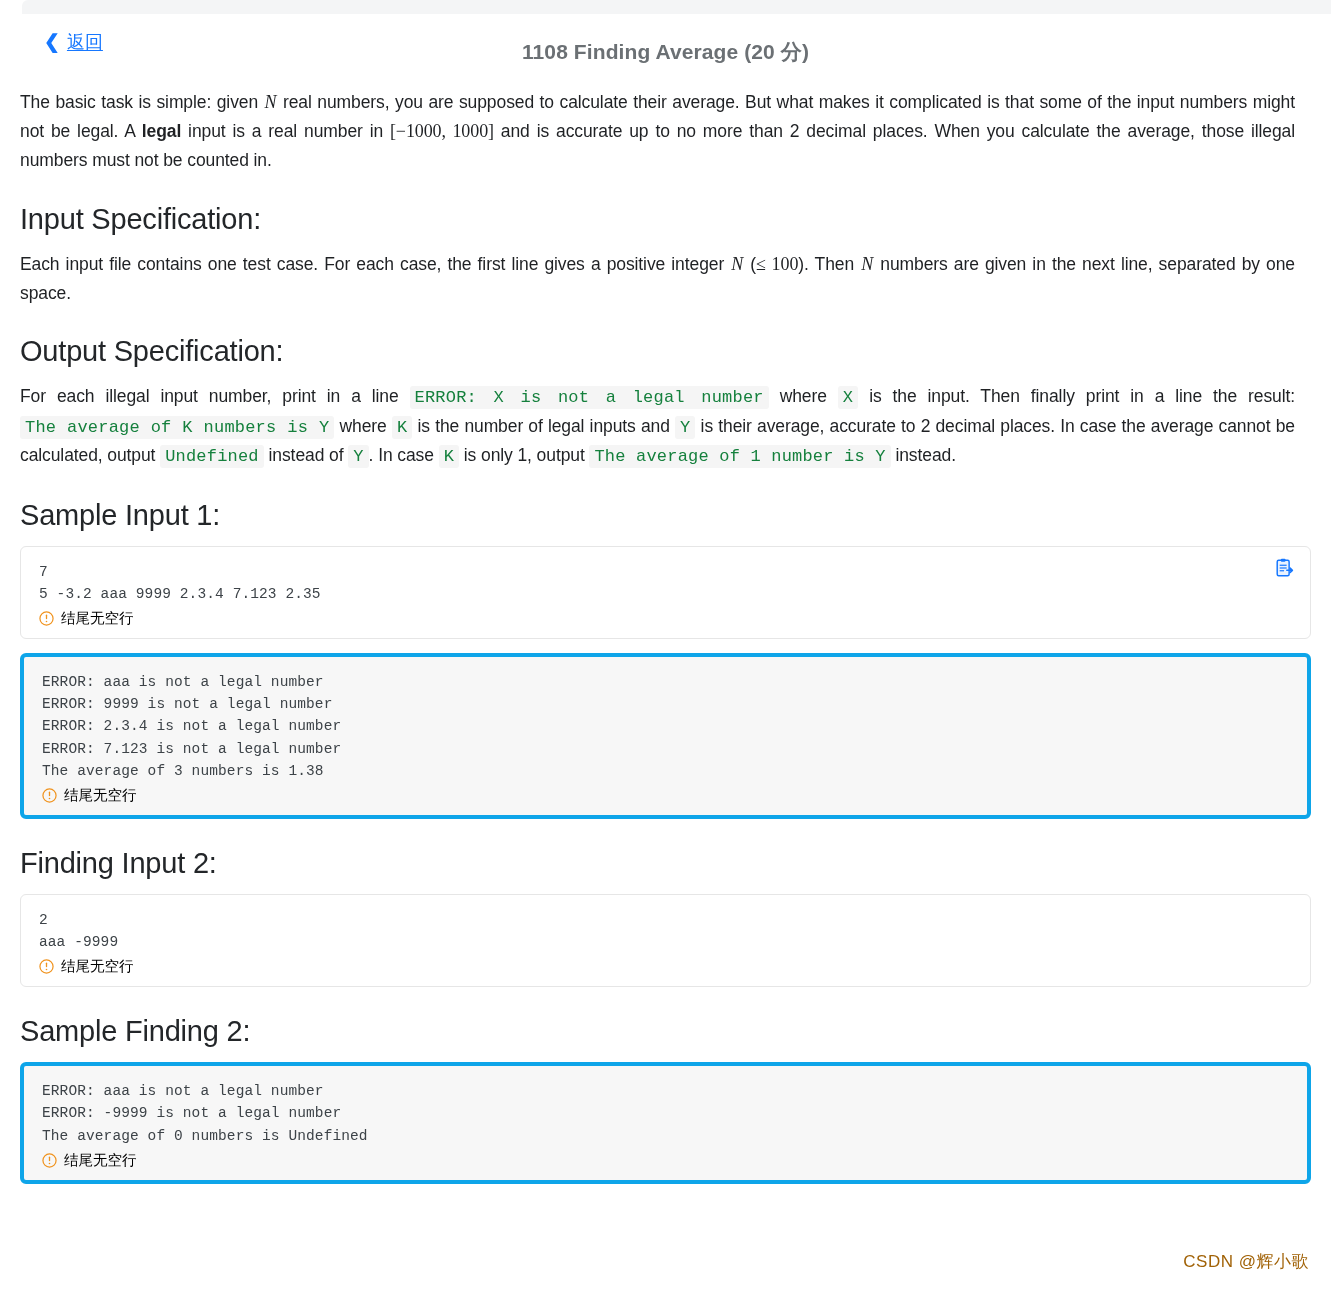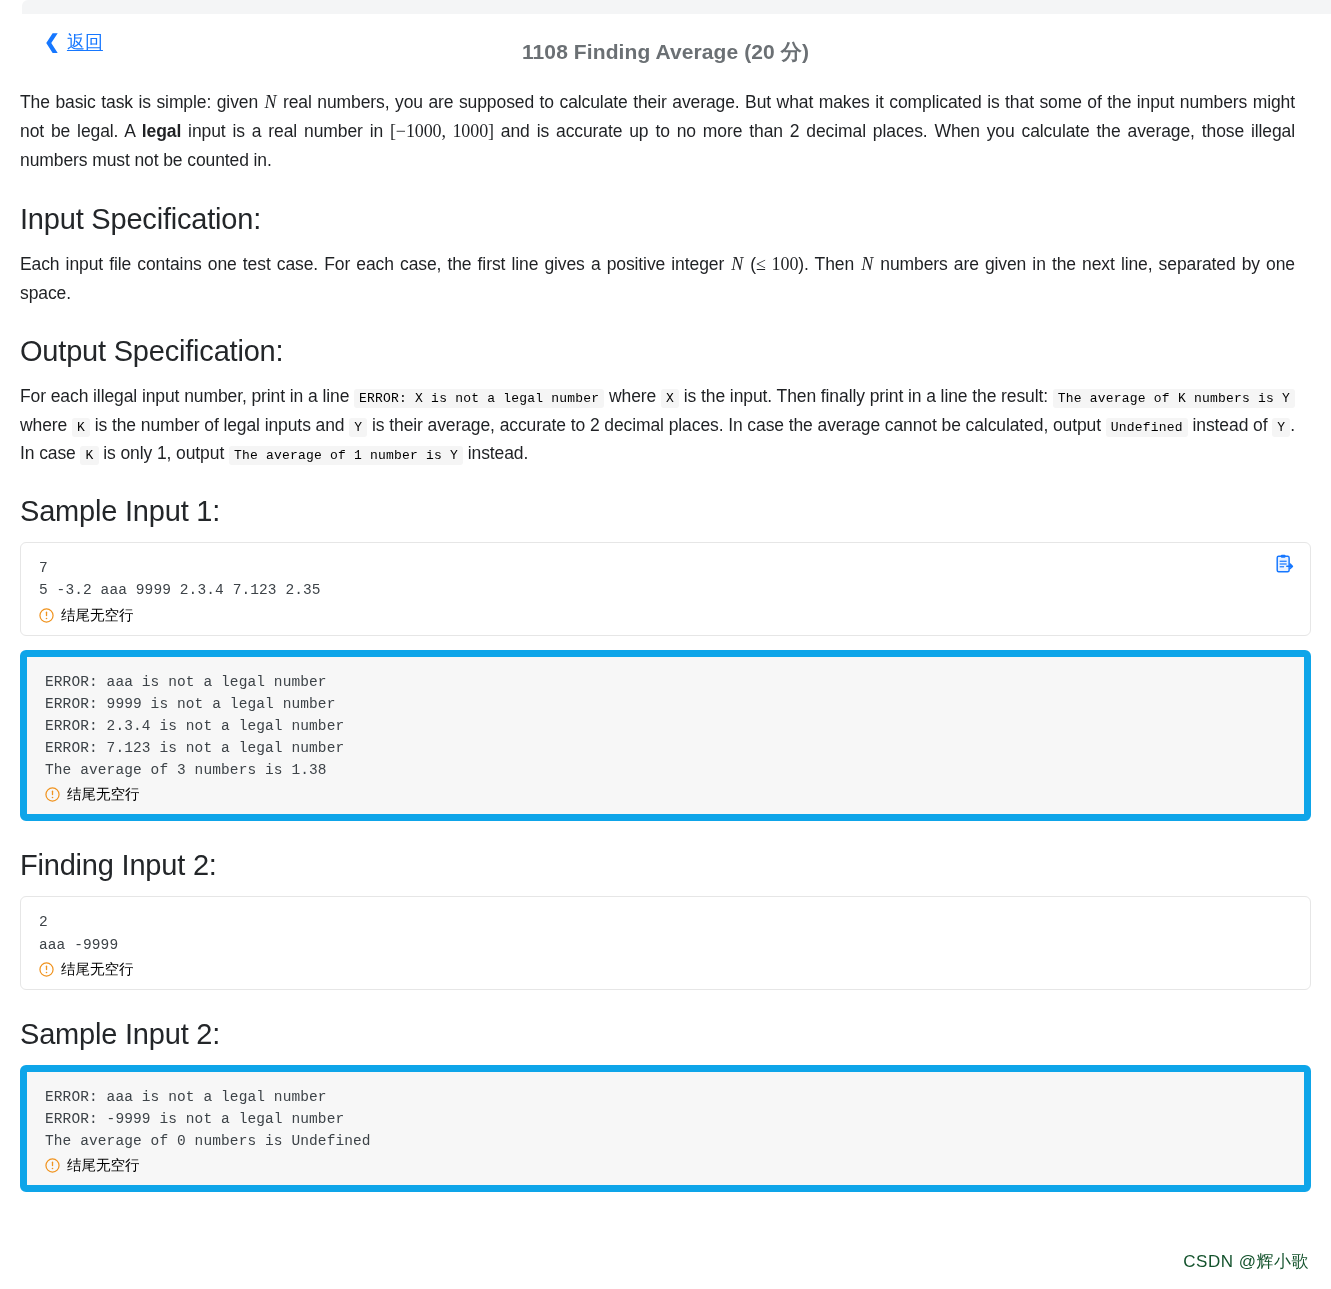--- a/index.html
+++ b/index.html
@@ -110,43 +110,43 @@
     padding: 0 1px;
   }
   .mathnum {
     font-family: "Liberation Serif", serif;
     font-style: normal;
     font-size: 18px;
   }
   b.strong { font-weight: 700; }
   code.inline {
     font-family: "Liberation Mono", monospace;
-    font-size: 13px;
-    color: #000000;
+    font-size: 17px;
+    color: #15803d;
     background: #f5f5f5;
     border-radius: 3px;
     padding: 2px 5px;
     white-space: nowrap;
     letter-spacing: 0.2px;
   }
   
   .codeblock {
     position: relative;
     margin: 14px 0 0 0;
     border-radius: 6px;
     padding: 14px 16px 10px 18px;
     box-sizing: border-box;
   }
   .codeblock.input-block {
     background: #ffffff;
     border: 1px solid #e6e6e6;
   }
   .codeblock.output-block {
     background: #f7f7f7;
-    border: 7px solid #0ea5e9;
+    border: 4px solid #0ea5e9;
   }
   .codeblock pre {
     margin: 0;
     font-family: "Liberation Mono", monospace;
     font-size: 14.5px;
     line-height: 1.53;
     color: #3d4348;
     white-space: pre;
     letter-spacing: 0.1px;
   }
@@ -171,21 +171,21 @@
     width: 22px;
     height: 22px;
     cursor: pointer;
   }
   
   .watermark {
     position: absolute;
     right: 22px;
     bottom: 16px;
     font-size: 17px;
-    color: #14532d;
+    color: #a16207;
     letter-spacing: 0.5px;
     user-select: none;
   }
 </style>
 </head>
 <body>
 
 <div class="page-top-strip"></div>
 <div class="left-edge-dash"></div>
 
@@ -262,21 +262,21 @@
           <svg width="15" height="15" viewBox="0 0 16 16">
             <circle cx="8" cy="8" r="7" fill="none" stroke="#f0931e" stroke-width="1.3"></circle>
             <rect x="7.3" y="3.8" width="1.4" height="5" rx="0.7" fill="#f0931e"></rect>
             <circle cx="8" cy="11.2" r="0.85" fill="#f0931e"></circle>
           </svg>
         </span>
         <span>结尾无空行</span>
       </div>
     </div>
 
-    <h2 class="section-head">Sample Input 2:</h2>
+    <h2 class="section-head">Sample Finding 2:</h2>
     <div class="codeblock output-block">
       <pre>ERROR: aaa is not a legal number
 ERROR: -9999 is not a legal number
 The average of 0 numbers is Undefined</pre>
       <div class="trailing-note">
         <span class="warn-icon">
           <svg width="15" height="15" viewBox="0 0 16 16">
             <circle cx="8" cy="8" r="7" fill="none" stroke="#f0931e" stroke-width="1.3"></circle>
             <rect x="7.3" y="3.8" width="1.4" height="5" rx="0.7" fill="#f0931e"></rect>
             <circle cx="8" cy="11.2" r="0.85" fill="#f0931e"></circle>

